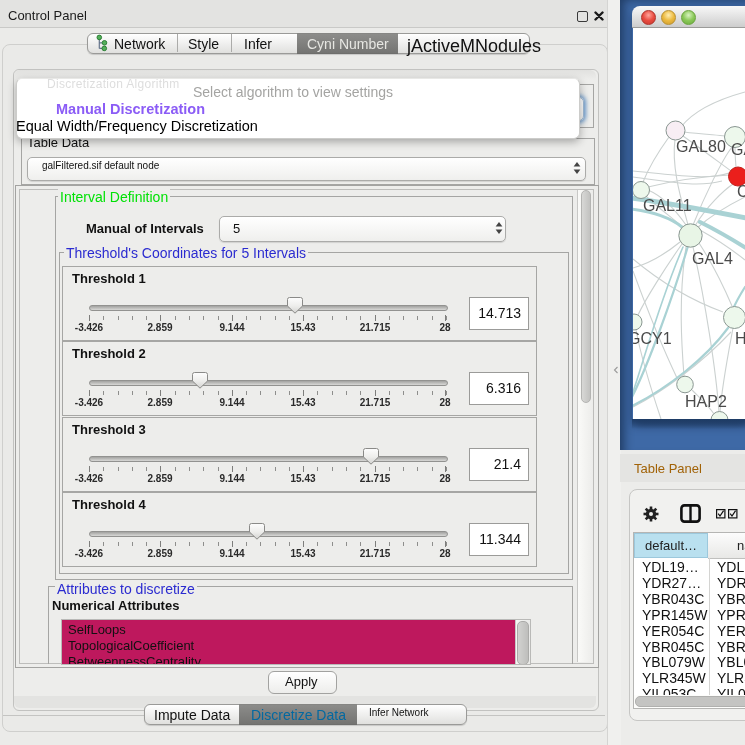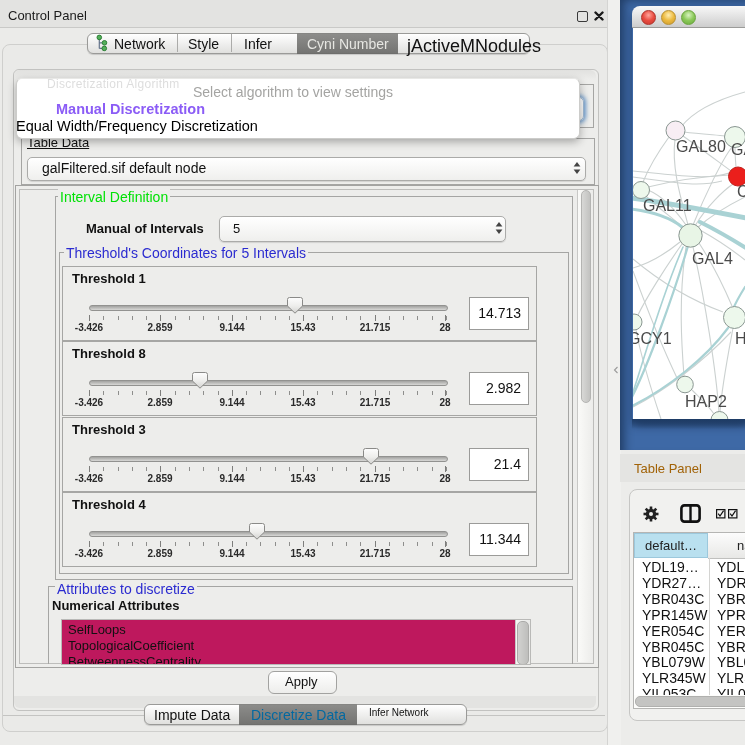--- a/index.html
+++ b/index.html
@@ -49,23 +49,23 @@
   <div class="lbl" style="left:244px;top:36px;font-size:14px;">Infer</div>
   <div class="lbl" style="left:307px;top:36px;color:#E6E6E2;font-size:14px;">Cyni Number</div>
   <div class="lbl" style="left:407px;top:36px;font-size:18px;">jActiveMNodules</div>
 
   <div class="abs" style="left:14px;top:70px;width:582px;height:10px;background:linear-gradient(#E1E1DF,#EDEDEB);border-radius:6px 6px 0 0;"></div>
 
   <div class="abs" style="left:20px;top:84px;width:572px;height:42px;border:1px solid #A5A5A3;"></div>
   <div class="abs" style="left:26px;top:97px;width:556px;height:22px;background:linear-gradient(#FFFFFF,#EFEFED);border:1px solid #9EB8D4;border-radius:5px;box-shadow:0 0 4px 2px rgba(86,141,200,0.85);"></div>
 
   <div class="abs" style="left:21px;top:138px;width:572px;height:45px;border:1px solid #A5A5A3;"></div>
-  <div class="lbl" style="left:27px;top:135px;background:transparent;text-decoration:underline;">Table Data</div>
+  <div class="lbl" style="left:27px;top:135px;background:transparent;">Table Data</div>
   <div class="abs" style="left:27px;top:157px;width:557px;height:22px;background:linear-gradient(#FFFFFF,#EFEFED);border:1px solid #ABABA9;border-radius:5px;box-shadow:0 1px 1px rgba(0,0,0,0.12);"></div>
-  <div class="lbl" style="left:42px;top:160px;font-size:14px;">galFiltered.sif default node</div>
+  <div class="lbl" style="left:42px;top:160px;font-size:10px;">galFiltered.sif default node</div>
   <svg class="abs" style="left:572px;top:161px;" width="10" height="14" viewBox="0 0 10 14">
     <path d="M5,1 L8.4,5.4 L1.6,5.4 Z" fill="#444"></path>
     <path d="M5,13 L8.4,8.6 L1.6,8.6 Z" fill="#444"></path>
   </svg>
 
   <div class="abs" style="left:15px;top:185px;width:582px;height:481px;background:#EDEDEB;border:1px solid #A3A3A1;"></div>
   <div class="abs" style="left:19px;top:189px;width:573px;height:473px;border:1px solid #BDBDBB;"></div>
 
   <div class="abs" style="left:577px;top:190px;width:15px;height:472px;background:linear-gradient(90deg,#FAFAF8,#ECECEA);border-left:1px solid #C8C8C6;"></div>
   <div class="abs" style="left:581px;top:190px;width:8px;height:211px;background:linear-gradient(90deg,#D8D8D6,#C2C2C0);border:1px solid #B4B4B2;border-radius:5px;"></div>
@@ -109,39 +109,39 @@
     </svg>
   <div class="slbl" style="left:89px;top:322px;">-3.426</div>
     <div class="slbl" style="left:160px;top:322px;">2.859</div>
     <div class="slbl" style="left:232px;top:322px;">9.144</div>
     <div class="slbl" style="left:303px;top:322px;">15.43</div>
     <div class="slbl" style="left:375px;top:322px;">21.715</div>
     <div class="slbl" style="left:445px;top:322px;">28</div>
   <div class="vbox" style="top:297px;">14.713</div>
 
   <div class="thpanel" style="top:341px;"></div>
-  <div class="lbl bold" style="left:72px;top:346px;">Threshold 8</div>
+  <div class="lbl bold" style="left:72px;top:346px;">Threshold 2</div>
   <div class="track" style="top:380px;"></div>
   <div class="ticks" style="top:391px;"></div>
   <div class="mjr" style="left:89px;top:390px;"></div>
     <div class="mjr" style="left:160px;top:390px;"></div>
     <div class="mjr" style="left:232px;top:390px;"></div>
     <div class="mjr" style="left:303px;top:390px;"></div>
     <div class="mjr" style="left:375px;top:390px;"></div>
     <div class="mjr" style="left:445px;top:390px;"></div>
   <svg class="abs" style="left:192px;top:372px;" width="16" height="17" viewBox="0 0 16 17">
       <path d="M2.5,0.5 h11 a2,2 0 0 1 2,2 v6.5 L8,16.2 L0.5,9 v-6.5 a2,2 0 0 1 2,-2 z" fill="url(#thumbg)" stroke="#8A8A88"></path>
     </svg>
   <div class="slbl" style="left:89px;top:397px;">-3.426</div>
     <div class="slbl" style="left:160px;top:397px;">2.859</div>
     <div class="slbl" style="left:232px;top:397px;">9.144</div>
     <div class="slbl" style="left:303px;top:397px;">15.43</div>
     <div class="slbl" style="left:375px;top:397px;">21.715</div>
     <div class="slbl" style="left:445px;top:397px;">28</div>
-  <div class="vbox" style="top:372px;">2.982</div>
+  <div class="vbox" style="top:372px;">6.316</div>
 
   <div class="thpanel" style="top:417px;"></div>
   <div class="lbl bold" style="left:72px;top:422px;">Threshold 3</div>
   <div class="track" style="top:456px;"></div>
   <div class="ticks" style="top:467px;"></div>
   <div class="mjr" style="left:89px;top:466px;"></div>
     <div class="mjr" style="left:160px;top:466px;"></div>
     <div class="mjr" style="left:232px;top:466px;"></div>
     <div class="mjr" style="left:303px;top:466px;"></div>
     <div class="mjr" style="left:375px;top:466px;"></div>

